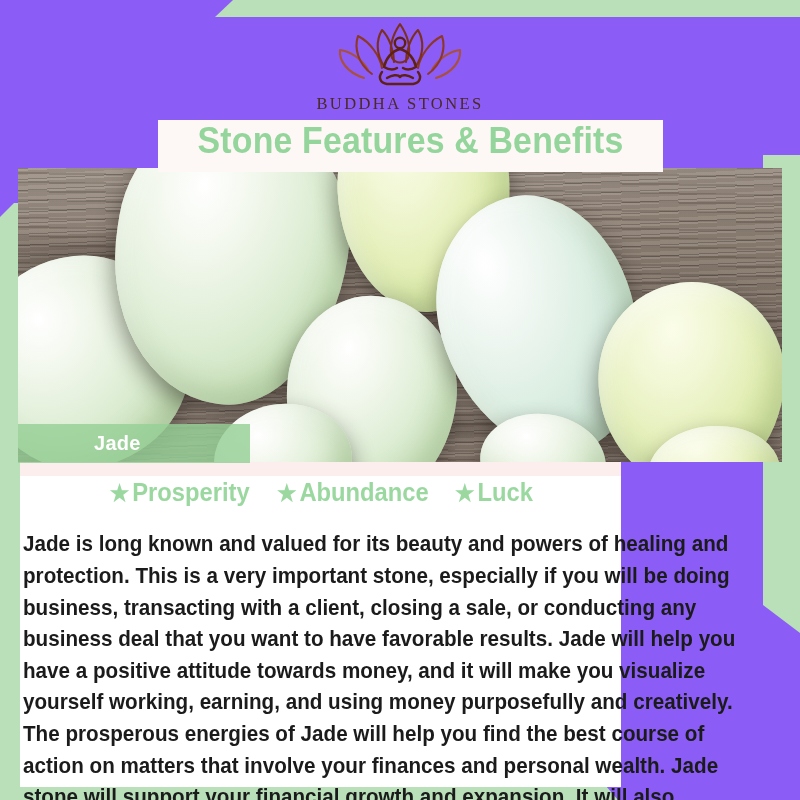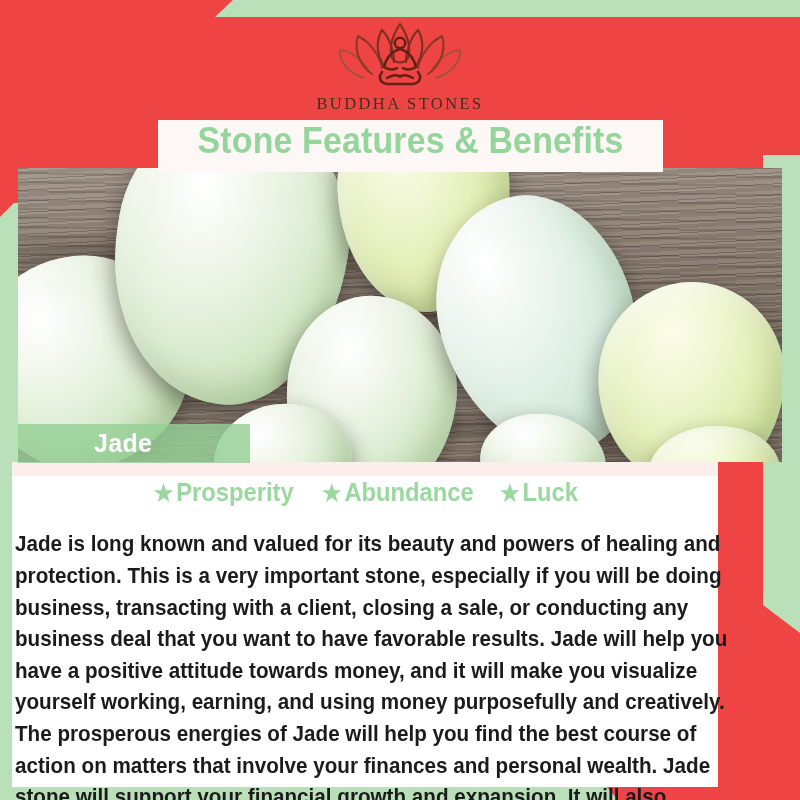--- a/index.html
+++ b/index.html
@@ -10,21 +10,21 @@
   }
   body {
     font-family: "Liberation Sans", sans-serif;
   }
 
   .infographic {
     position: relative;
     width: 800px;
     height: 800px;
     overflow: hidden;
-    background: #ef4444;
+    background: #8b5cf6;
   }
 
   
   .band {
     position: absolute;
     background: #b9e0b9;
     z-index: 1;
   }
   .band-top {
     left: 215px;
@@ -165,32 +165,32 @@
     top: 424px;
     width: 232px;
     height: 39px;
     background: rgba(150, 208, 150, 0.82);
     display: flex;
     align-items: center;
     z-index: 6;
   }
   .jade-label {
     margin-left: 76px;
-    font-size: 25px;
+    font-size: 20px;
     font-weight: bold;
     color: #ffffff;
     letter-spacing: 0.3px;
   }
 
   
   .content {
     position: absolute;
-    left: 12px;
+    left: 20px;
     top: 462px;
-    width: 706px;
+    width: 601px;
     height: 325px;
     background: #ffffff;
     z-index: 3;
     text-decoration: underline;
   }
   .content-top-tint {
     position: absolute;
     left: 0;
     top: 0;
     width: 100%;

